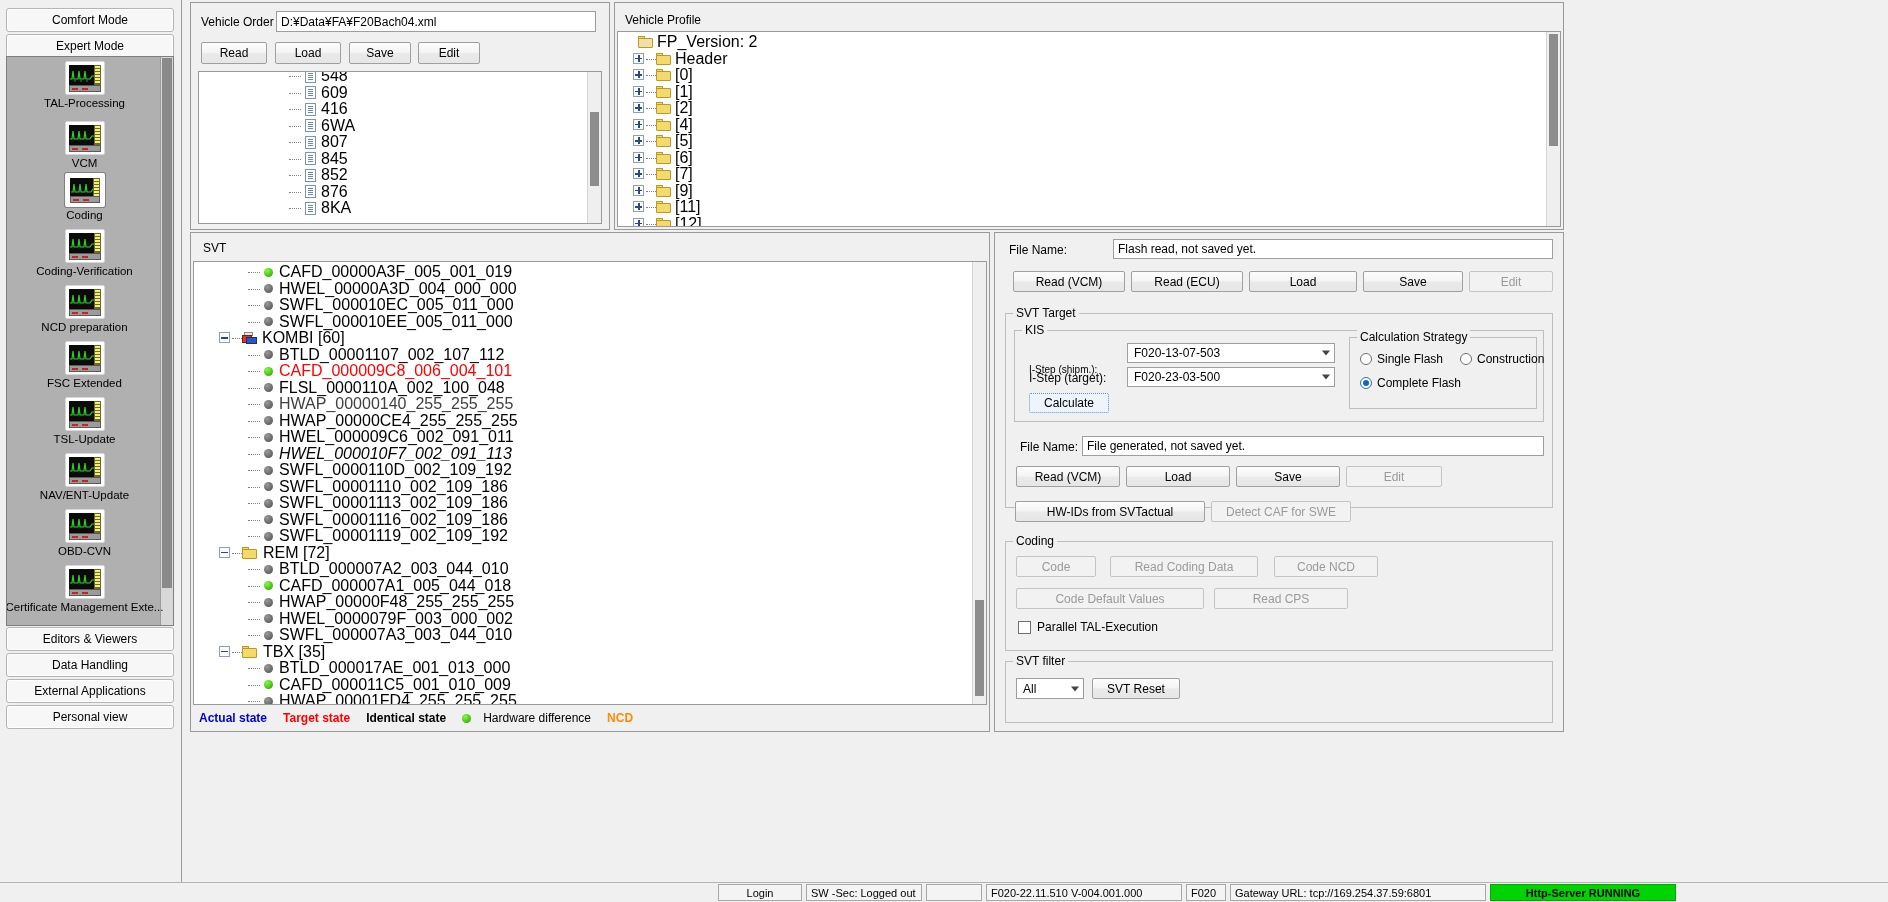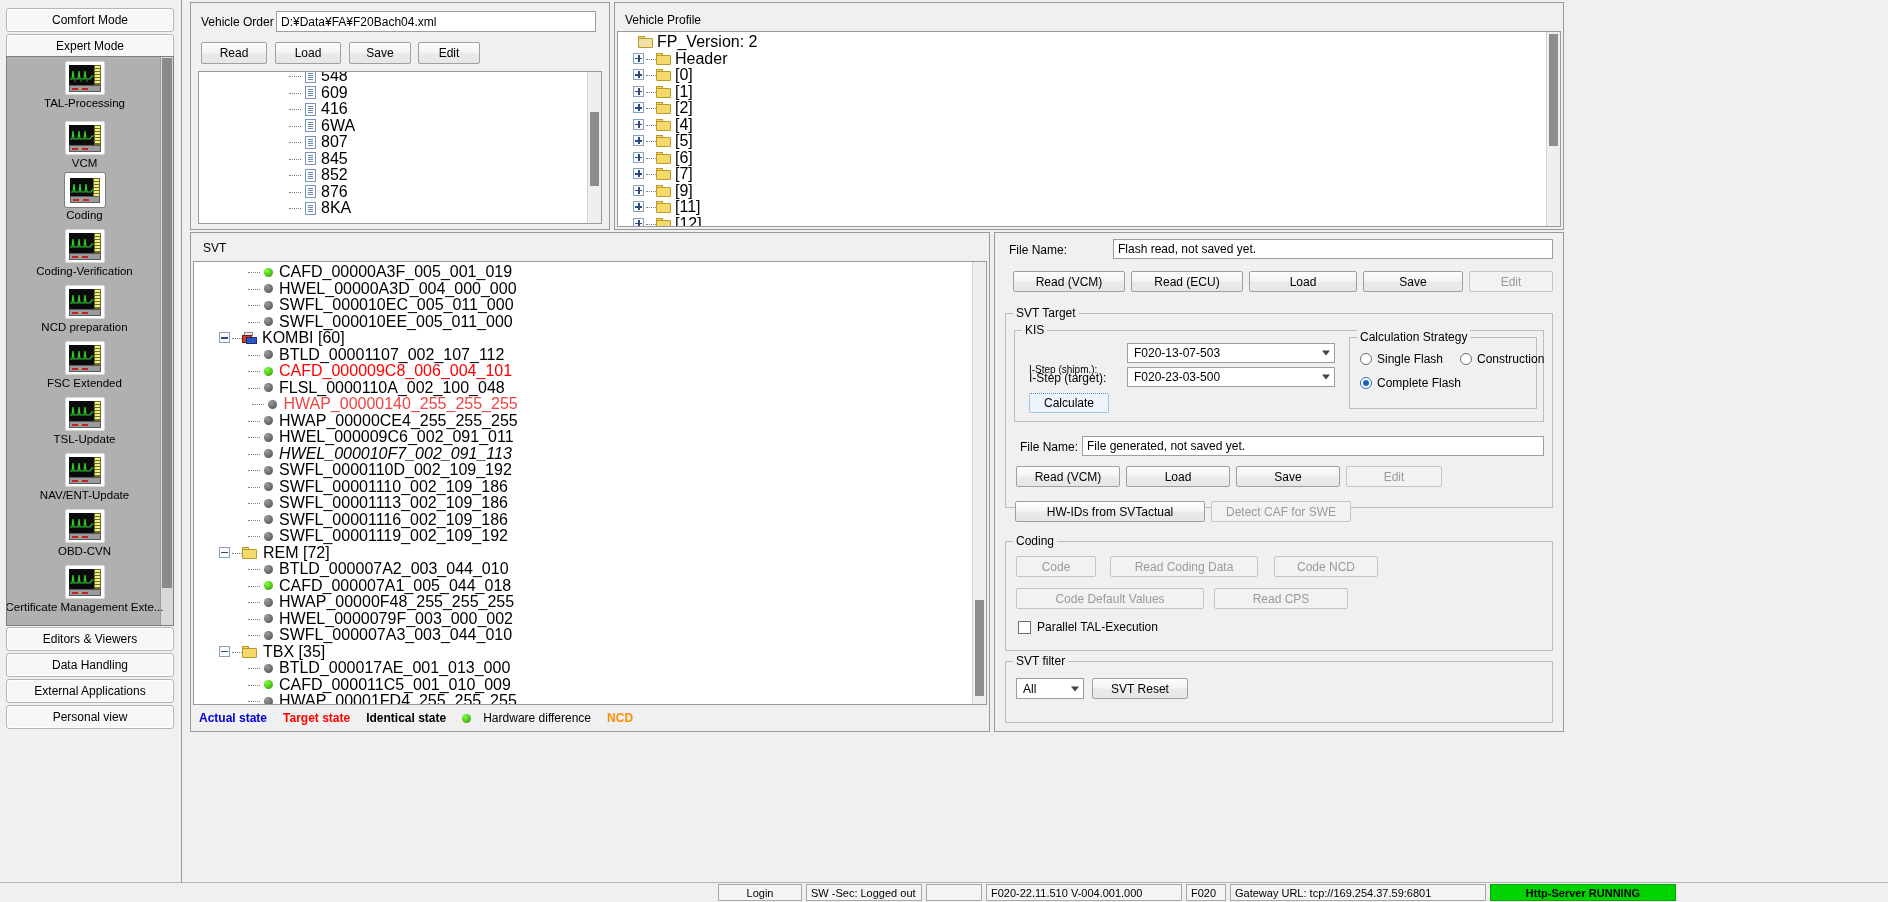--- a/index.html
+++ b/index.html
@@ -696,21 +696,21 @@
             <span>CAFD_000009C8_006_004_101</span>
           </div>
           <div class="trow" style="color: rgb(0, 0, 0);">
             <span style="display:inline-block;width:30px;flex:none;position:relative">
               <span style="position:absolute;left:5px;top:0;bottom:0;border-left:1px dotted #909090"></span>
             </span>
             <span class="dots" style="width:16px"></span>
             <span class="ball"></span>
             <span>FLSL_0000110A_002_100_048</span>
           </div>
-          <div class="trow" style="color: #ef4444; justify-content: flex-end;">
+          <div class="trow" style="color: #404040;">
             <span style="display:inline-block;width:30px;flex:none;position:relative">
               <span style="position:absolute;left:5px;top:0;bottom:0;border-left:1px dotted #909090"></span>
             </span>
             <span class="dots" style="width:16px"></span>
             <span class="ball"></span>
             <span>HWAP_00000140_255_255_255</span>
           </div>
           <div class="trow" style="color: rgb(0, 0, 0);">
             <span style="display:inline-block;width:30px;flex:none;position:relative">
               <span style="position:absolute;left:5px;top:0;bottom:0;border-left:1px dotted #909090"></span>
@@ -989,21 +989,21 @@
         <span>Parallel TAL-Execution</span>
       </div>
     </div>
 
     <div class="group" style="left:10px;top:428px;width:548px;height:62px">
       <span class="legend">SVT filter</span>
       <div class="combo" style="left:10px;top:16px;width:68px;height:21px">
         <span>All</span>
         <span class="arrow"></span>
       </div>
-      <div class="btn" style="position:absolute;left:86px;top:16px;width:96px;height:21px">
+      <div class="btn" style="position:absolute;left:86px;top:16px;width:88px;height:21px">
           <span>SVT Reset</span>
         </div>
     </div>
   </div>
 
   <div id="status">
     <div class="sfield" style="left:718px;width:84px;justify-content:center">
         <span>Login</span>
       </div>
     <div class="sfield" style="left:806px;width:116px">

